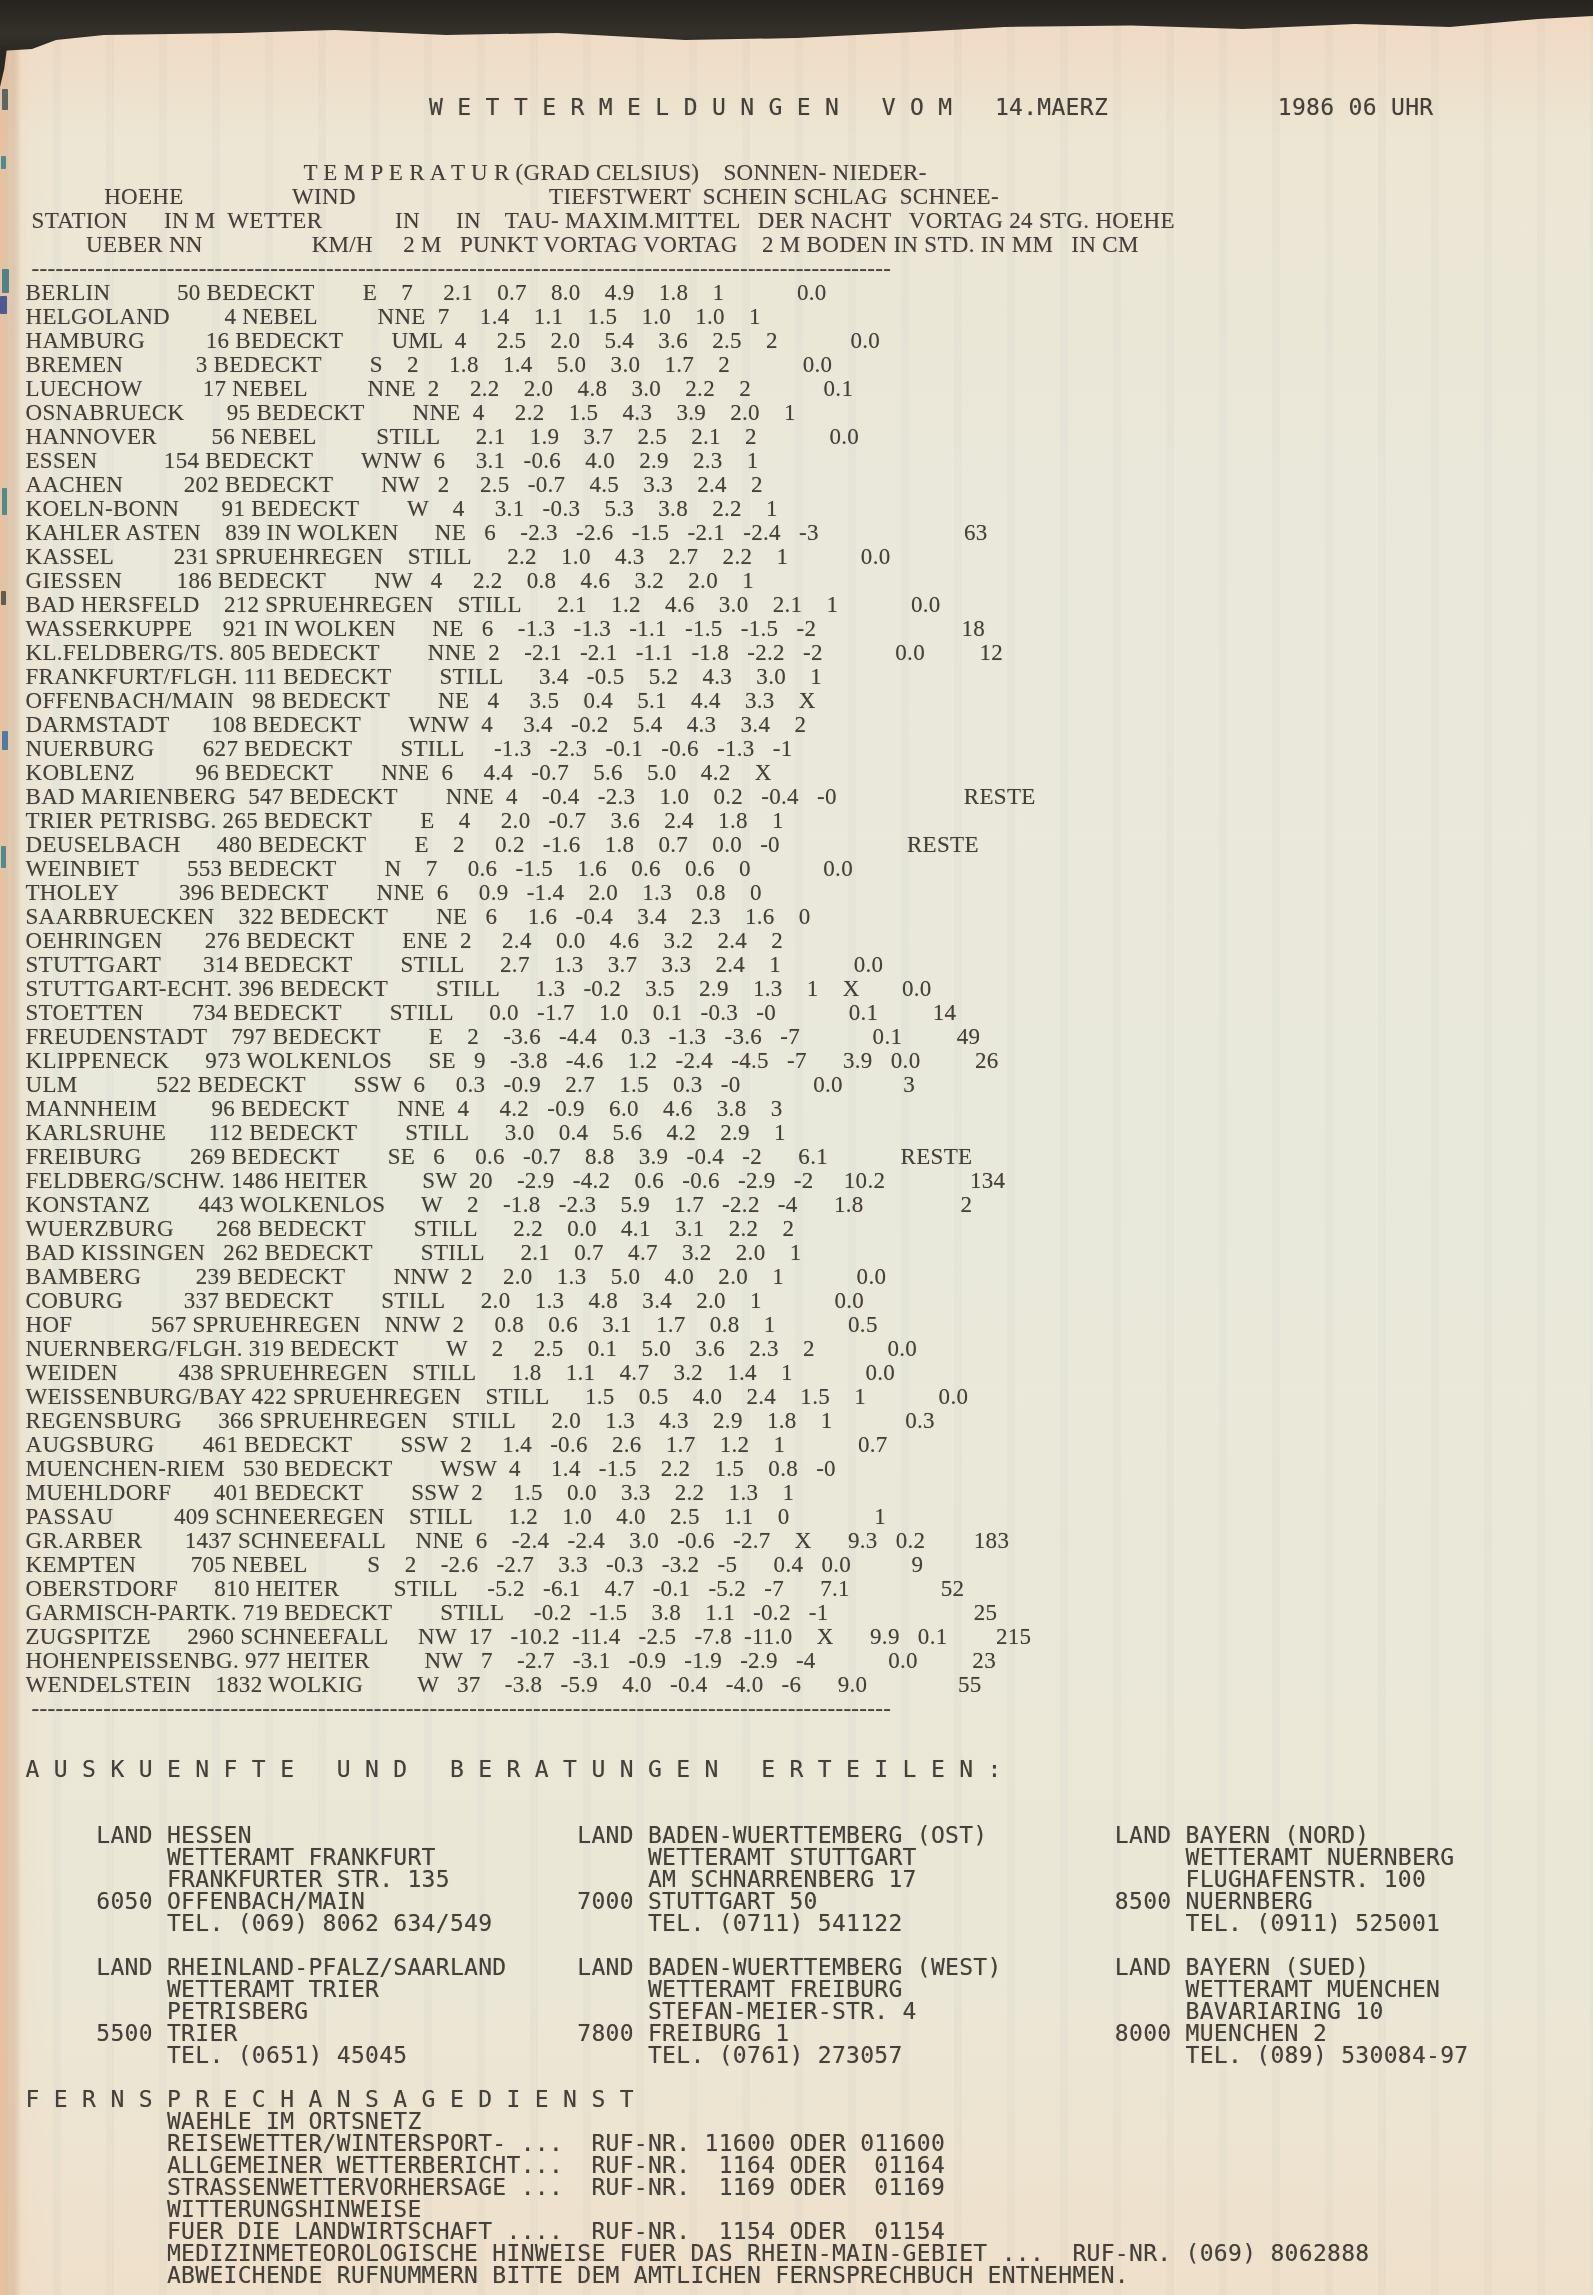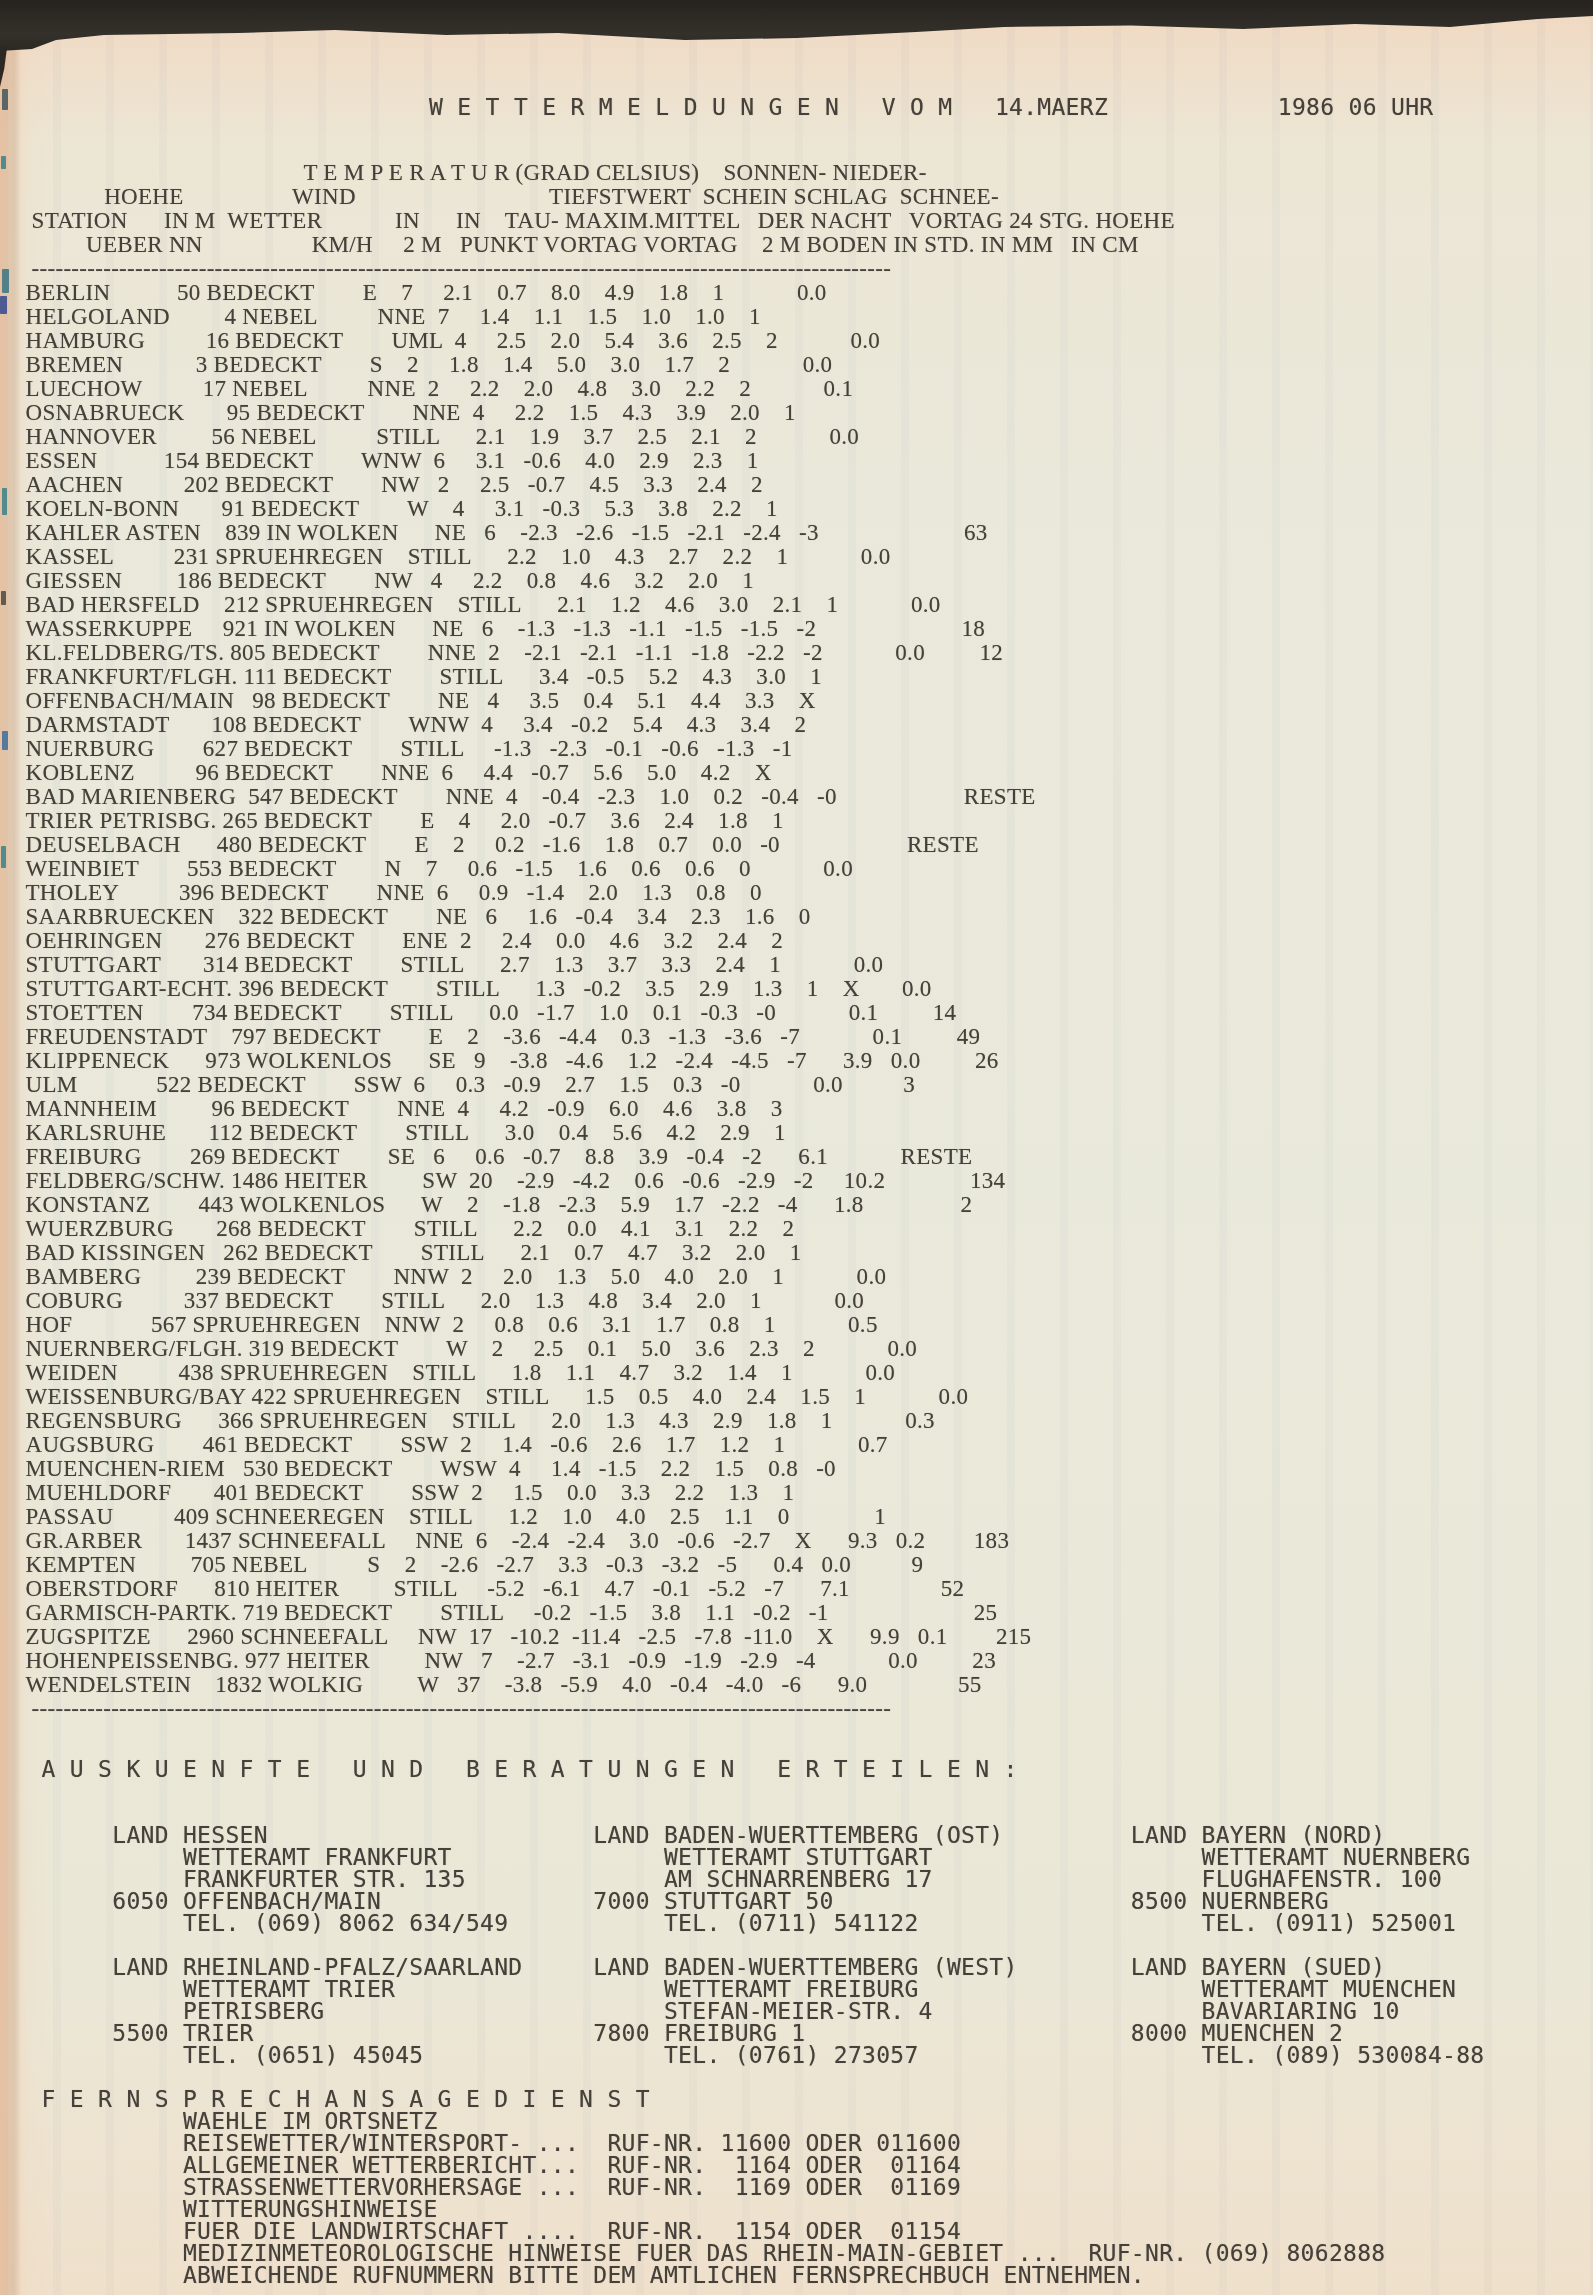--- a/index.html
+++ b/index.html
@@ -22,21 +22,21 @@
     clip-path:polygon(0 0,1594px 0,1594px 16px,1538px 19px,1450px 27px,1355px 24px,1243px 29px,1131px 25.5px,1004px 27px,916px 32px,797px 38px,685px 40px,558px 33px,446px 35px,335px 30px,239px 33px,104px 35px,56px 40px,32px 49px,0 51px);}
   #topsliver{position:absolute;top:46px;left:0;width:7.2px;height:41px;background:#2c2924;
     clip-path:polygon(0 0,100% 0,60% 55%,0 100%);}
   .speck{position:absolute;border-radius:0.8px;opacity:.8;}
   
   .line{white-space:pre;height:24px;line-height:24px;}
   #table-block{position:absolute;left:25.5px;top:161px;font-size:23px;letter-spacing:0.3px;
     color:var(--ink);text-shadow:0 0 0.8px rgba(80,72,60,.45);font-family:Liberation Serif, serif;}
   #footer-block{position:absolute;left:25.5px;top:1758px;font-size:23px;letter-spacing:0.3px;
     color:var(--ink);text-shadow:0 0 0.8px rgba(80,72,60,.45);}
-  #footer-block .line{height:22px;line-height:22px;margin-left:16px;}
+  #footer-block .line{height:22px;line-height:22px;}
   #doc-title{position:absolute;left:429px;top:94px;font-size:23px;letter-spacing:0.3px;
     white-space:pre;color:var(--ink);text-shadow:0 0 0.8px rgba(80,72,60,.5);}
   :root{--ink:#45403a;}
 </style>
 </head>
 <body>
 
 <div id="stage">
   <div id="paper"></div>
   <div id="streaks"></div>
@@ -129,21 +129,21 @@
       <div class="line">     LAND HESSEN                       LAND BADEN-WUERTTEMBERG (OST)         LAND BAYERN (NORD)</div>
       <div class="line">          WETTERAMT FRANKFURT               WETTERAMT STUTTGART                   WETTERAMT NUERNBERG</div>
       <div class="line">          FRANKFURTER STR. 135              AM SCHNARRENBERG 17                   FLUGHAFENSTR. 100</div>
       <div class="line">     6050 OFFENBACH/MAIN               7000 STUTTGART 50                     8500 NUERNBERG</div>
       <div class="line">          TEL. (069) 8062 634/549           TEL. (0711) 541122                    TEL. (0911) 525001</div>
       <div class="line">&nbsp;</div>
       <div class="line">     LAND RHEINLAND-PFALZ/SAARLAND     LAND BADEN-WUERTTEMBERG (WEST)        LAND BAYERN (SUED)</div>
       <div class="line">          WETTERAMT TRIER                   WETTERAMT FREIBURG                    WETTERAMT MUENCHEN</div>
       <div class="line">          PETRISBERG                        STEFAN-MEIER-STR. 4                   BAVARIARING 10</div>
       <div class="line">     5500 TRIER                        7800 FREIBURG 1                       8000 MUENCHEN 2</div>
-      <div class="line">          TEL. (0651) 45045                 TEL. (0761) 273057                    TEL. (089) 530084-88</div>
+      <div class="line">          TEL. (0651) 45045                 TEL. (0761) 273057                    TEL. (089) 530084-97</div>
       <div class="line">&nbsp;</div>
       <div class="line">F E R N S P R E C H A N S A G E D I E N S T</div>
       <div class="line">          WAEHLE IM ORTSNETZ</div>
       <div class="line">          REISEWETTER/WINTERSPORT- ...  RUF-NR. 11600 ODER 011600</div>
       <div class="line">          ALLGEMEINER WETTERBERICHT...  RUF-NR.  1164 ODER  01164</div>
       <div class="line">          STRASSENWETTERVORHERSAGE ...  RUF-NR.  1169 ODER  01169</div>
       <div class="line">          WITTERUNGSHINWEISE</div>
       <div class="line">          FUER DIE LANDWIRTSCHAFT ....  RUF-NR.  1154 ODER  01154</div>
       <div class="line">          MEDIZINMETEOROLOGISCHE HINWEISE FUER DAS RHEIN-MAIN-GEBIET ...  RUF-NR. (069) 8062888</div>
       <div class="line">          ABWEICHENDE RUFNUMMERN BITTE DEM AMTLICHEN FERNSPRECHBUCH ENTNEHMEN.</div>

